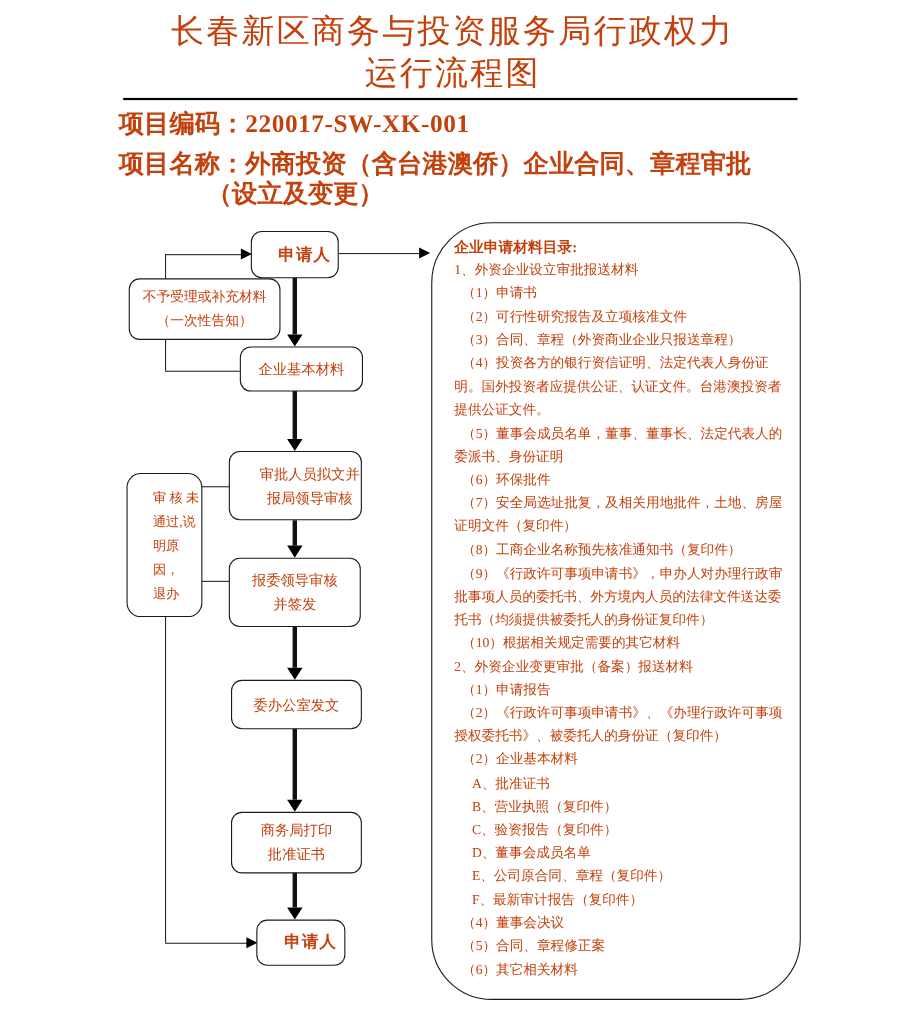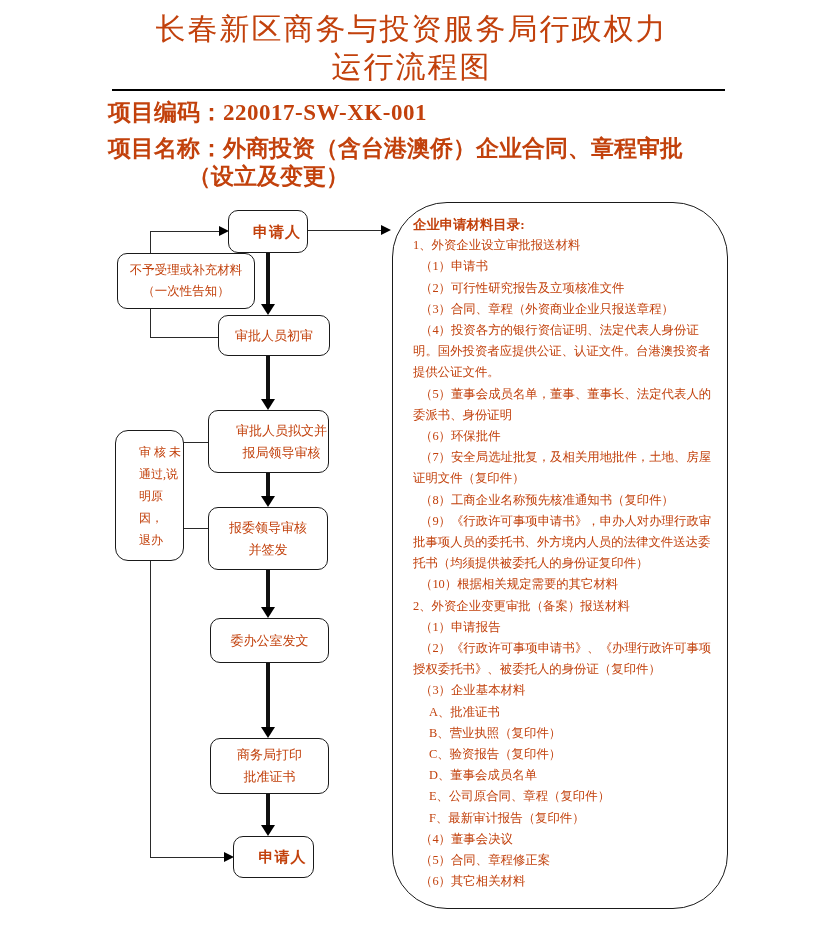--- a/index.html
+++ b/index.html
@@ -93,21 +93,21 @@
   <div class="head-down" style="left:261px;top:727px;"></div>
 
   <div class="shaft" style="left:266px;top:793px;height:32px;"></div>
   <div class="head-down" style="left:261px;top:825px;"></div>
 
   <div class="node bold" style="left:228px;top:210px;width:80px;height:43px;">申请人</div>
 
   <div class="node" style="left:85px;top:253px;width:138px;height:56px;font-size:12.5px;line-height:21px;margin-left:32px;">不予受理或补充材料
 （一次性告知）</div>
 
-  <div class="node" style="left:218px;top:315px;width:112px;height:41px;">审批人员初审</div>
+  <div class="node" style="left:218px;top:315px;width:112px;height:41px;">企业基本材料</div>
 
   <div class="node" style="left:208px;top:410px;width:121px;height:63px;padding-left:26px;">审批人员拟文并
 报局领导审核</div>
 
   <div class="node fail" style="left:115px;top:430px;width:69px;height:131px;">审 核 未
 通过,说
 明原因，
 退办</div>
 
   <div class="node" style="left:208px;top:507px;width:120px;height:63px;">报委领导审核
@@ -130,21 +130,21 @@
         <div class="p-item ind1">（4）投资各方的银行资信证明、法定代表人身份证明。国外投资者应提供公证、认证文件。台港澳投资者提供公证文件。</div>
         <div class="p-item ind1">（5）董事会成员名单，董事、董事长、法定代表人的委派书、身份证明</div>
         <div class="p-item ind1">（6）环保批件</div>
         <div class="p-item ind1">（7）安全局选址批复，及相关用地批件，土地、房屋证明文件（复印件）</div>
         <div class="p-item ind1">（8）工商企业名称预先核准通知书（复印件）</div>
         <div class="p-item ind1">（9）《行政许可事项申请书》，申办人对办理行政审批事项人员的委托书、外方境内人员的法律文件送达委托书（均须提供被委托人的身份证复印件）</div>
         <div class="p-item ind1">（10）根据相关规定需要的其它材料</div>
         <div class="p-item ind0">2、外资企业变更审批（备案）报送材料</div>
         <div class="p-item ind1">（1）申请报告</div>
         <div class="p-item ind1">（2）《行政许可事项申请书》、《办理行政许可事项授权委托书》、被委托人的身份证（复印件）</div>
-        <div class="p-item ind1">（3）企业基本材料</div>
+        <div class="p-item ind1">（2）企业基本材料</div>
         <div class="p-item ind2">A、批准证书</div>
         <div class="p-item ind2">B、营业执照（复印件）</div>
         <div class="p-item ind2">C、验资报告（复印件）</div>
         <div class="p-item ind2">D、董事会成员名单</div>
         <div class="p-item ind2">E、公司原合同、章程（复印件）</div>
         <div class="p-item ind2">F、最新审计报告（复印件）</div>
         <div class="p-item ind1">（4）董事会决议</div>
         <div class="p-item ind1">（5）合同、章程修正案</div>
         <div class="p-item ind1">（6）其它相关材料</div>
       </div>

